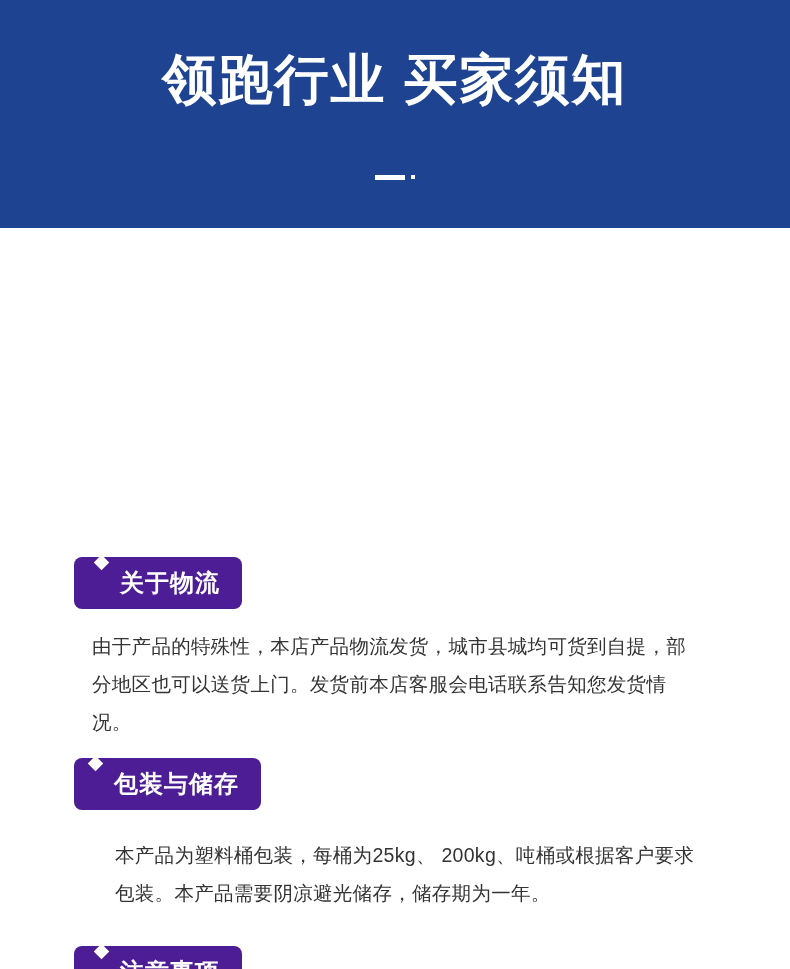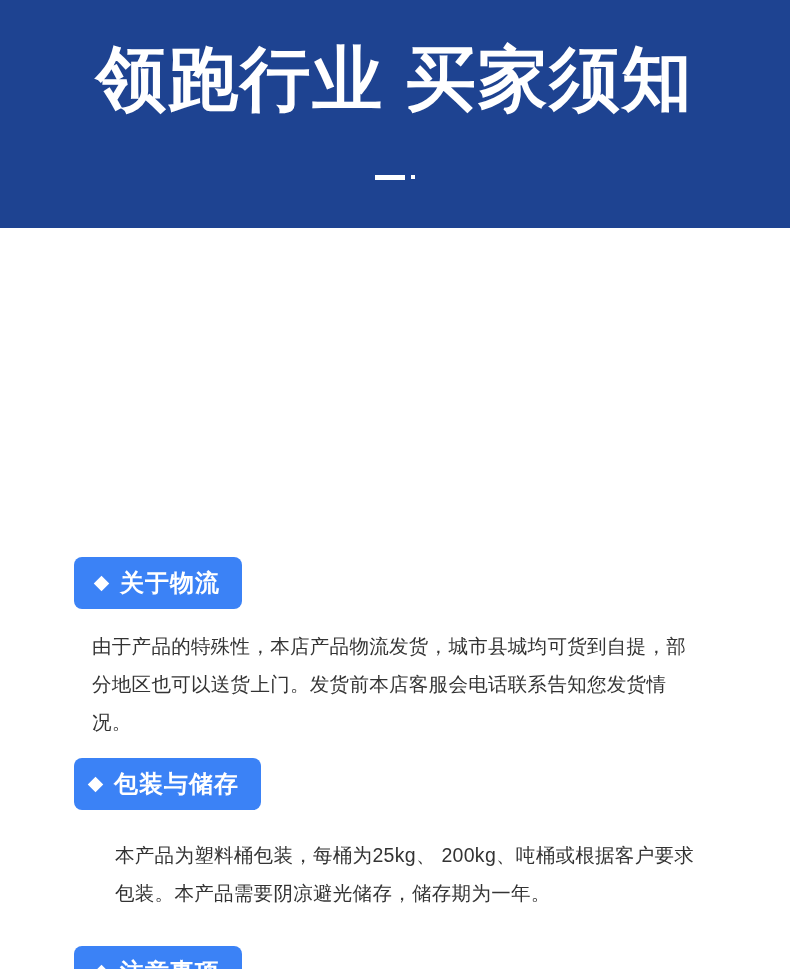--- a/index.html
+++ b/index.html
@@ -28,21 +28,21 @@
     background: #1e4391;
     box-sizing: border-box;
   }
   .banner-title {
     position: absolute;
     top: 44px;
     left: 0;
     width: 790px;
     text-align: center;
     color: #ffffff;
-    font-size: 70px;
+    font-size: 54px;
     font-weight: bold;
     letter-spacing: 2px;
     line-height: 70px;
     white-space: nowrap;
   }
   .banner-rule {
     position: absolute;
     top: 163px;
     left: 0;
     width: 790px;
@@ -72,22 +72,22 @@
   
   .content {
     position: relative;
     padding: 0;
   }
   .section {
     position: relative;
   }
   .tag {
     display: inline-flex;
-    align-items: center;
-    background: #3b82f6;
+    align-items: flex-start;
+    background: #4c1d95;
     color: #ffffff;
     font-size: 24px;
     font-weight: bold;
     border-radius: 8px;
     padding: 0 22px;
     height: 52px;
     box-sizing: border-box;
     letter-spacing: 1px;
     white-space: nowrap;
   }

